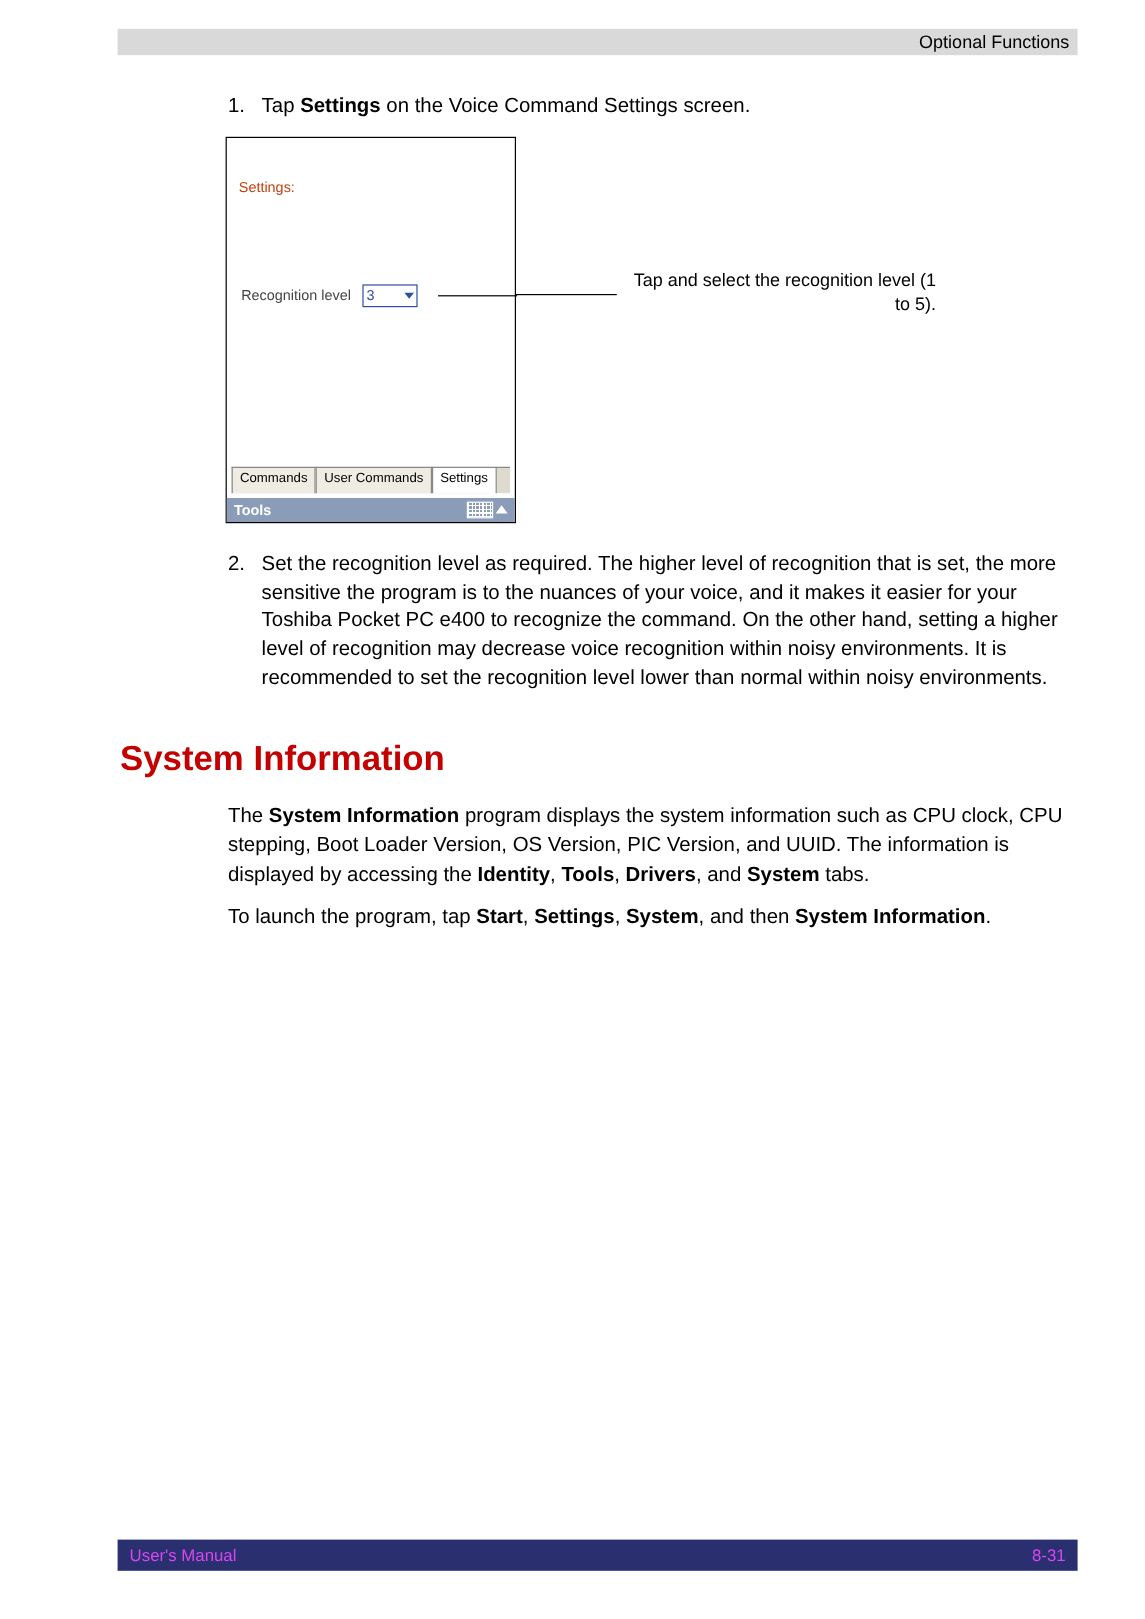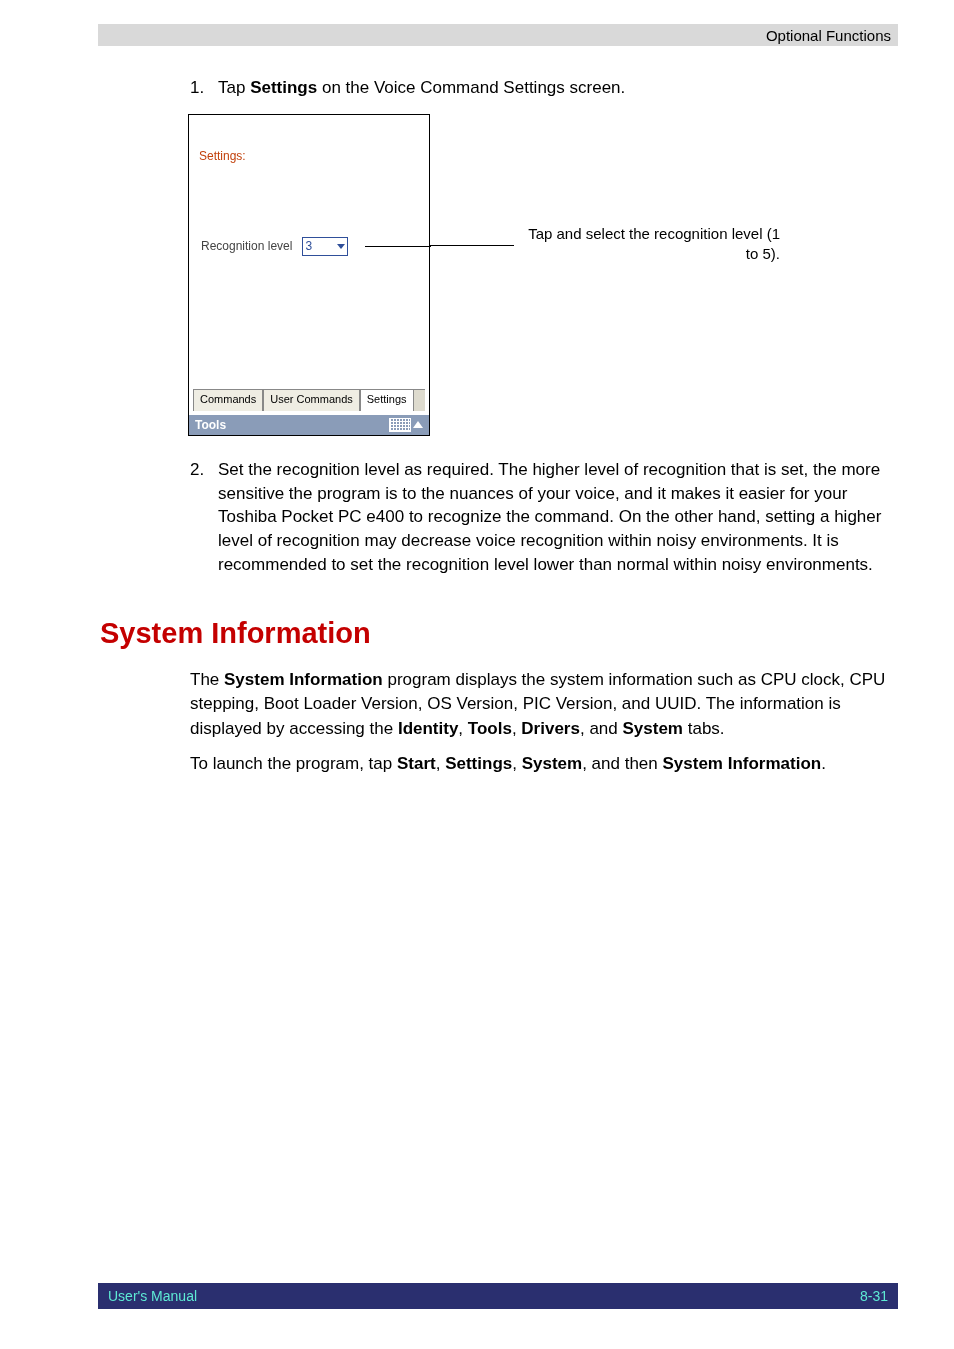--- a/index.html
+++ b/index.html
@@ -161,21 +161,21 @@
     font-size: 17px;
     line-height: 1.45;
     margin-left: 60px;
     margin-top: 10px;
   }
   .footer {
     position: absolute;
     left: 98px; right: 56px; bottom: 40px;
     height: 26px;
     background: #2a2f6f;
-    color: #5eead4;
+    color: #d946ef;
     display: flex;
     align-items: center;
     justify-content: space-between;
     padding: 0 10px;
     font-size: 14px;
   }
   b { font-weight: bold; }
 </style>
 </head>
 <body>

